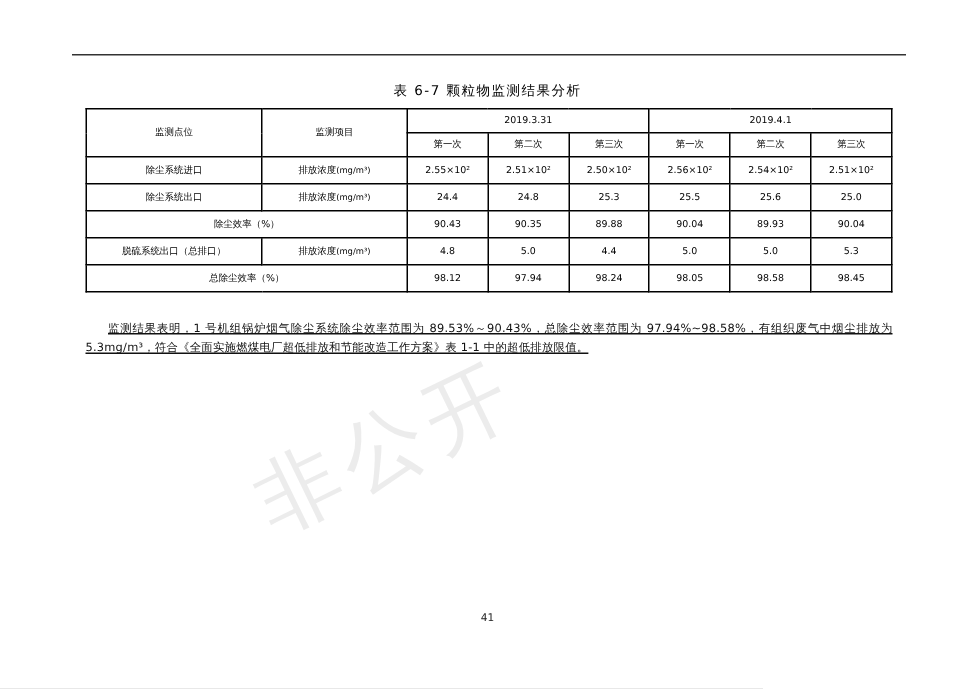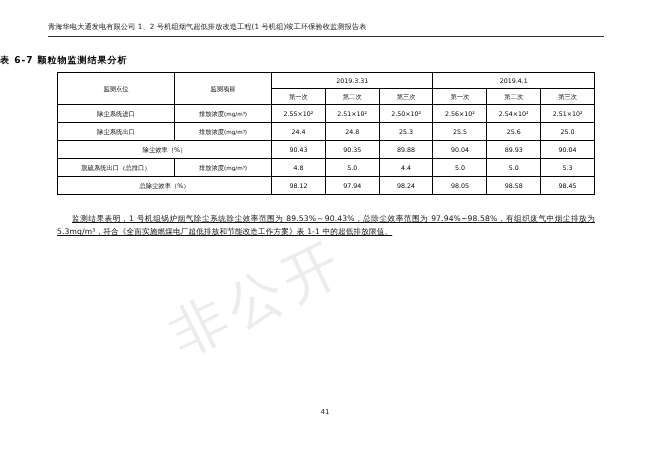--- a/index.html
+++ b/index.html
@@ -33,23 +33,23 @@
     left: 48px;
     width: 556px;
     height: 1px;
     background: #333;
   }
   .table-title {
     position: absolute;
     top: 54px;
     left: 0;
     width: 650px;
-    text-align: left;
+    text-align: center;
     font-size: 9px;
-    font-weight: bold;
+    font-weight: normal;
     color: #000;
     font-family: "DejaVu Sans", sans-serif;
     letter-spacing: 1px;
   }
   table.data {
     position: absolute;
     top: 72px;
     left: 57px;
     width: 538px;
     border-collapse: collapse;
@@ -108,21 +108,20 @@
     white-space: nowrap;
     pointer-events: none;
     user-select: none;
   }
 </style>
 </head>
 <body>
 
 <div class="page">
 
-  <div class="header">青海华电大通发电有限公司 1、2 号机组烟气超低排放改造工程(1 号机组)竣工环保验收监测报告表</div>
   <div class="header-rule"></div>
 
   <div class="table-title">表 6-7    颗粒物监测结果分析</div>
 
   <table class="data">
     <tbody>
       <tr class="r1">
         <td rowspan="2" style="width:116px">监测点位</td>
         <td rowspan="2" style="width:96px">监测项目</td>
         <td colspan="3">2019.3.31</td>

